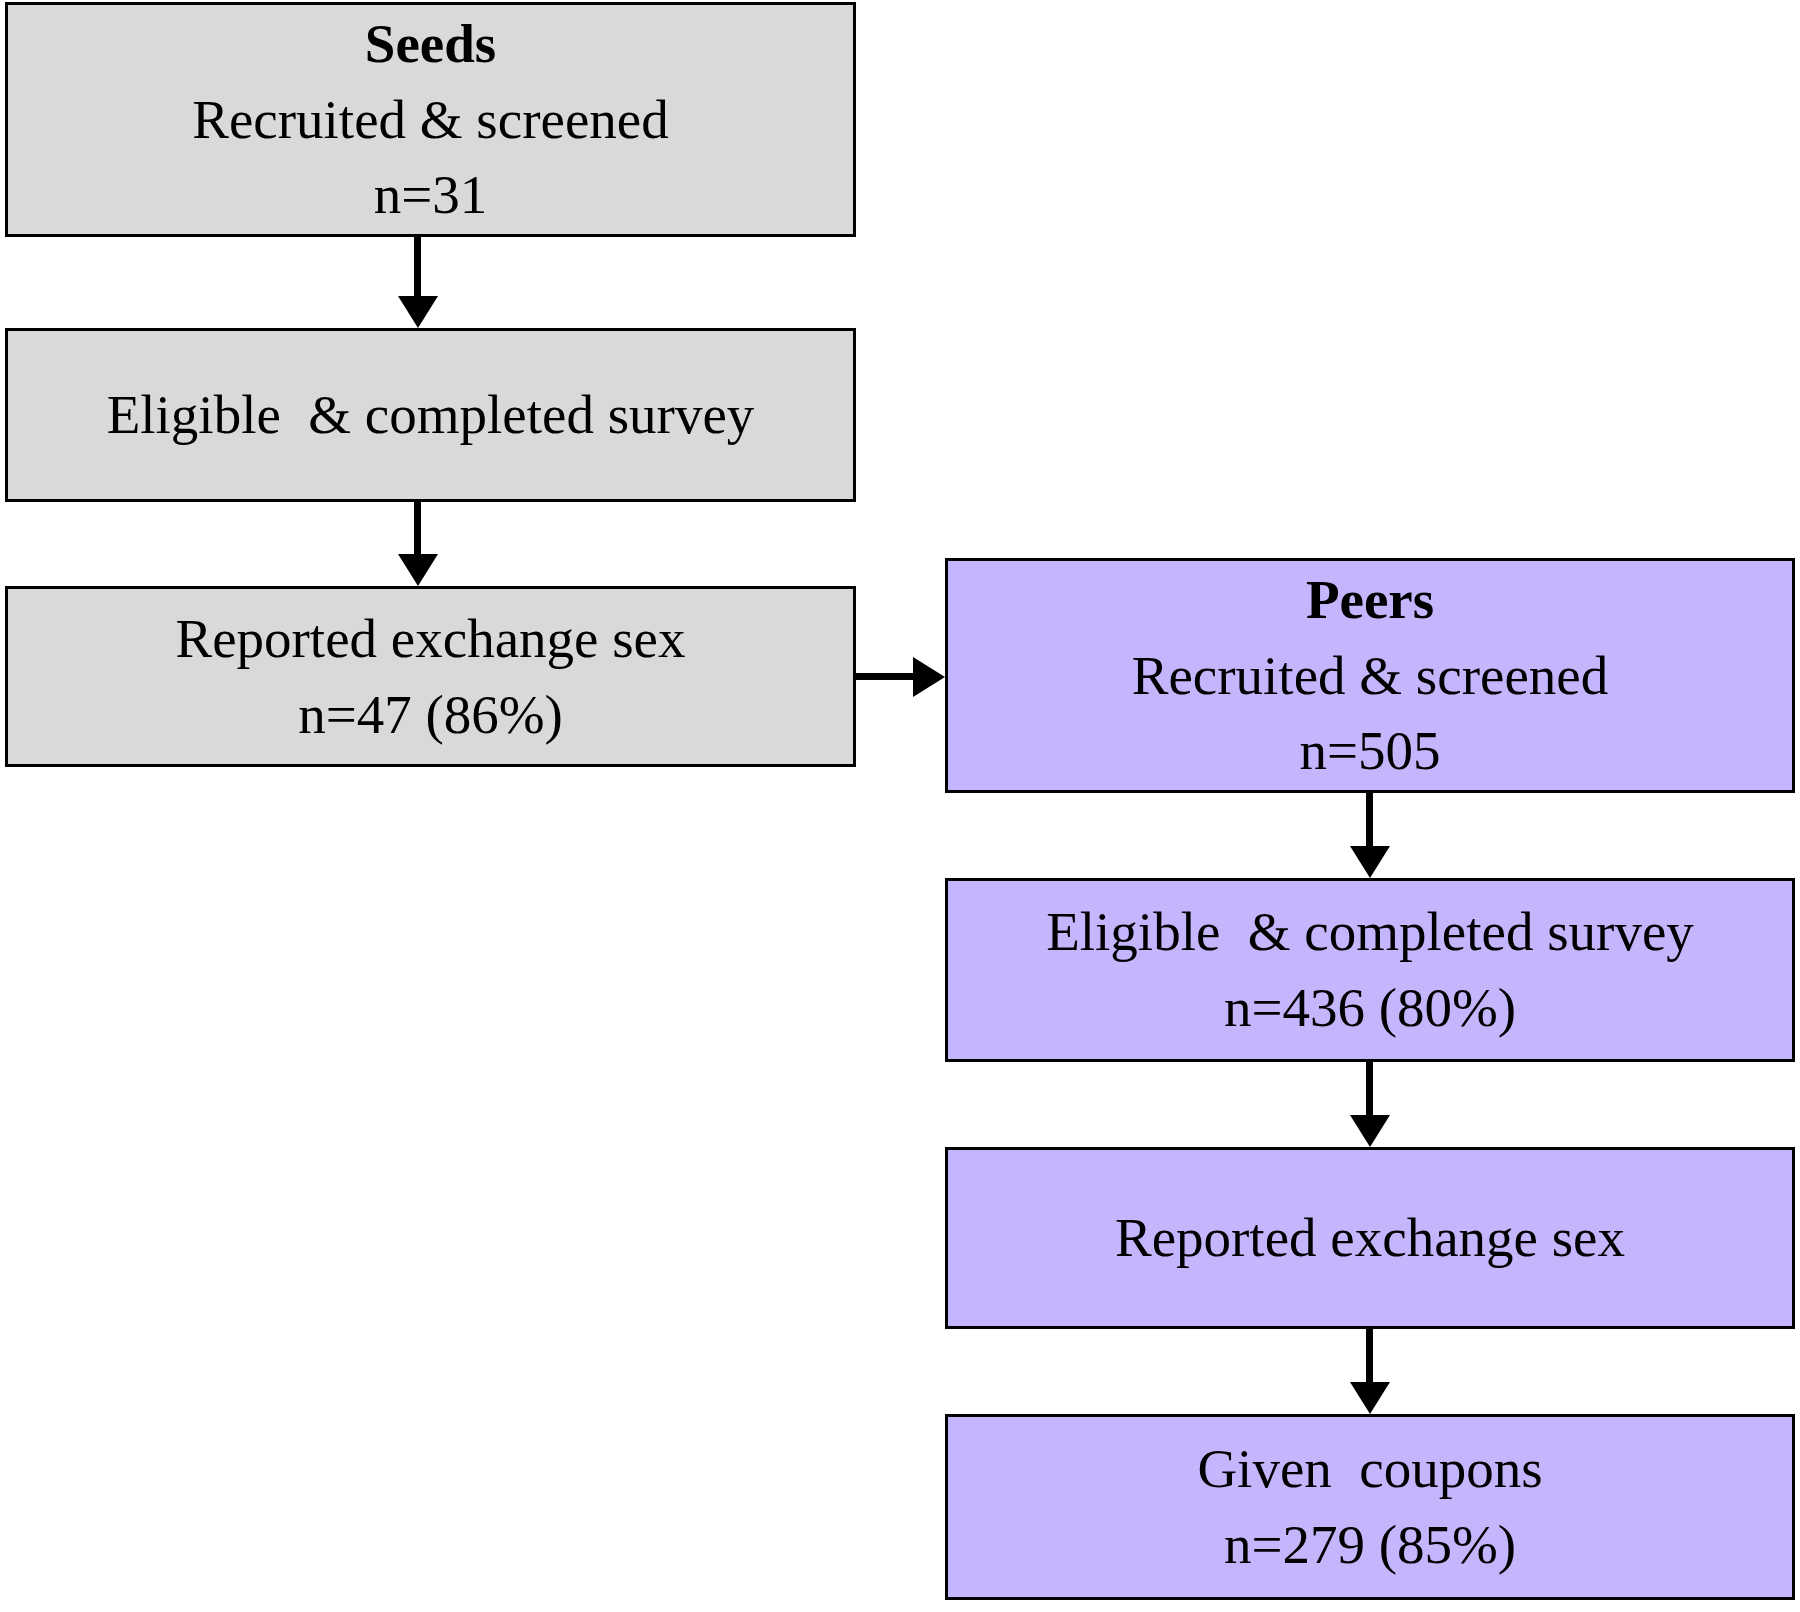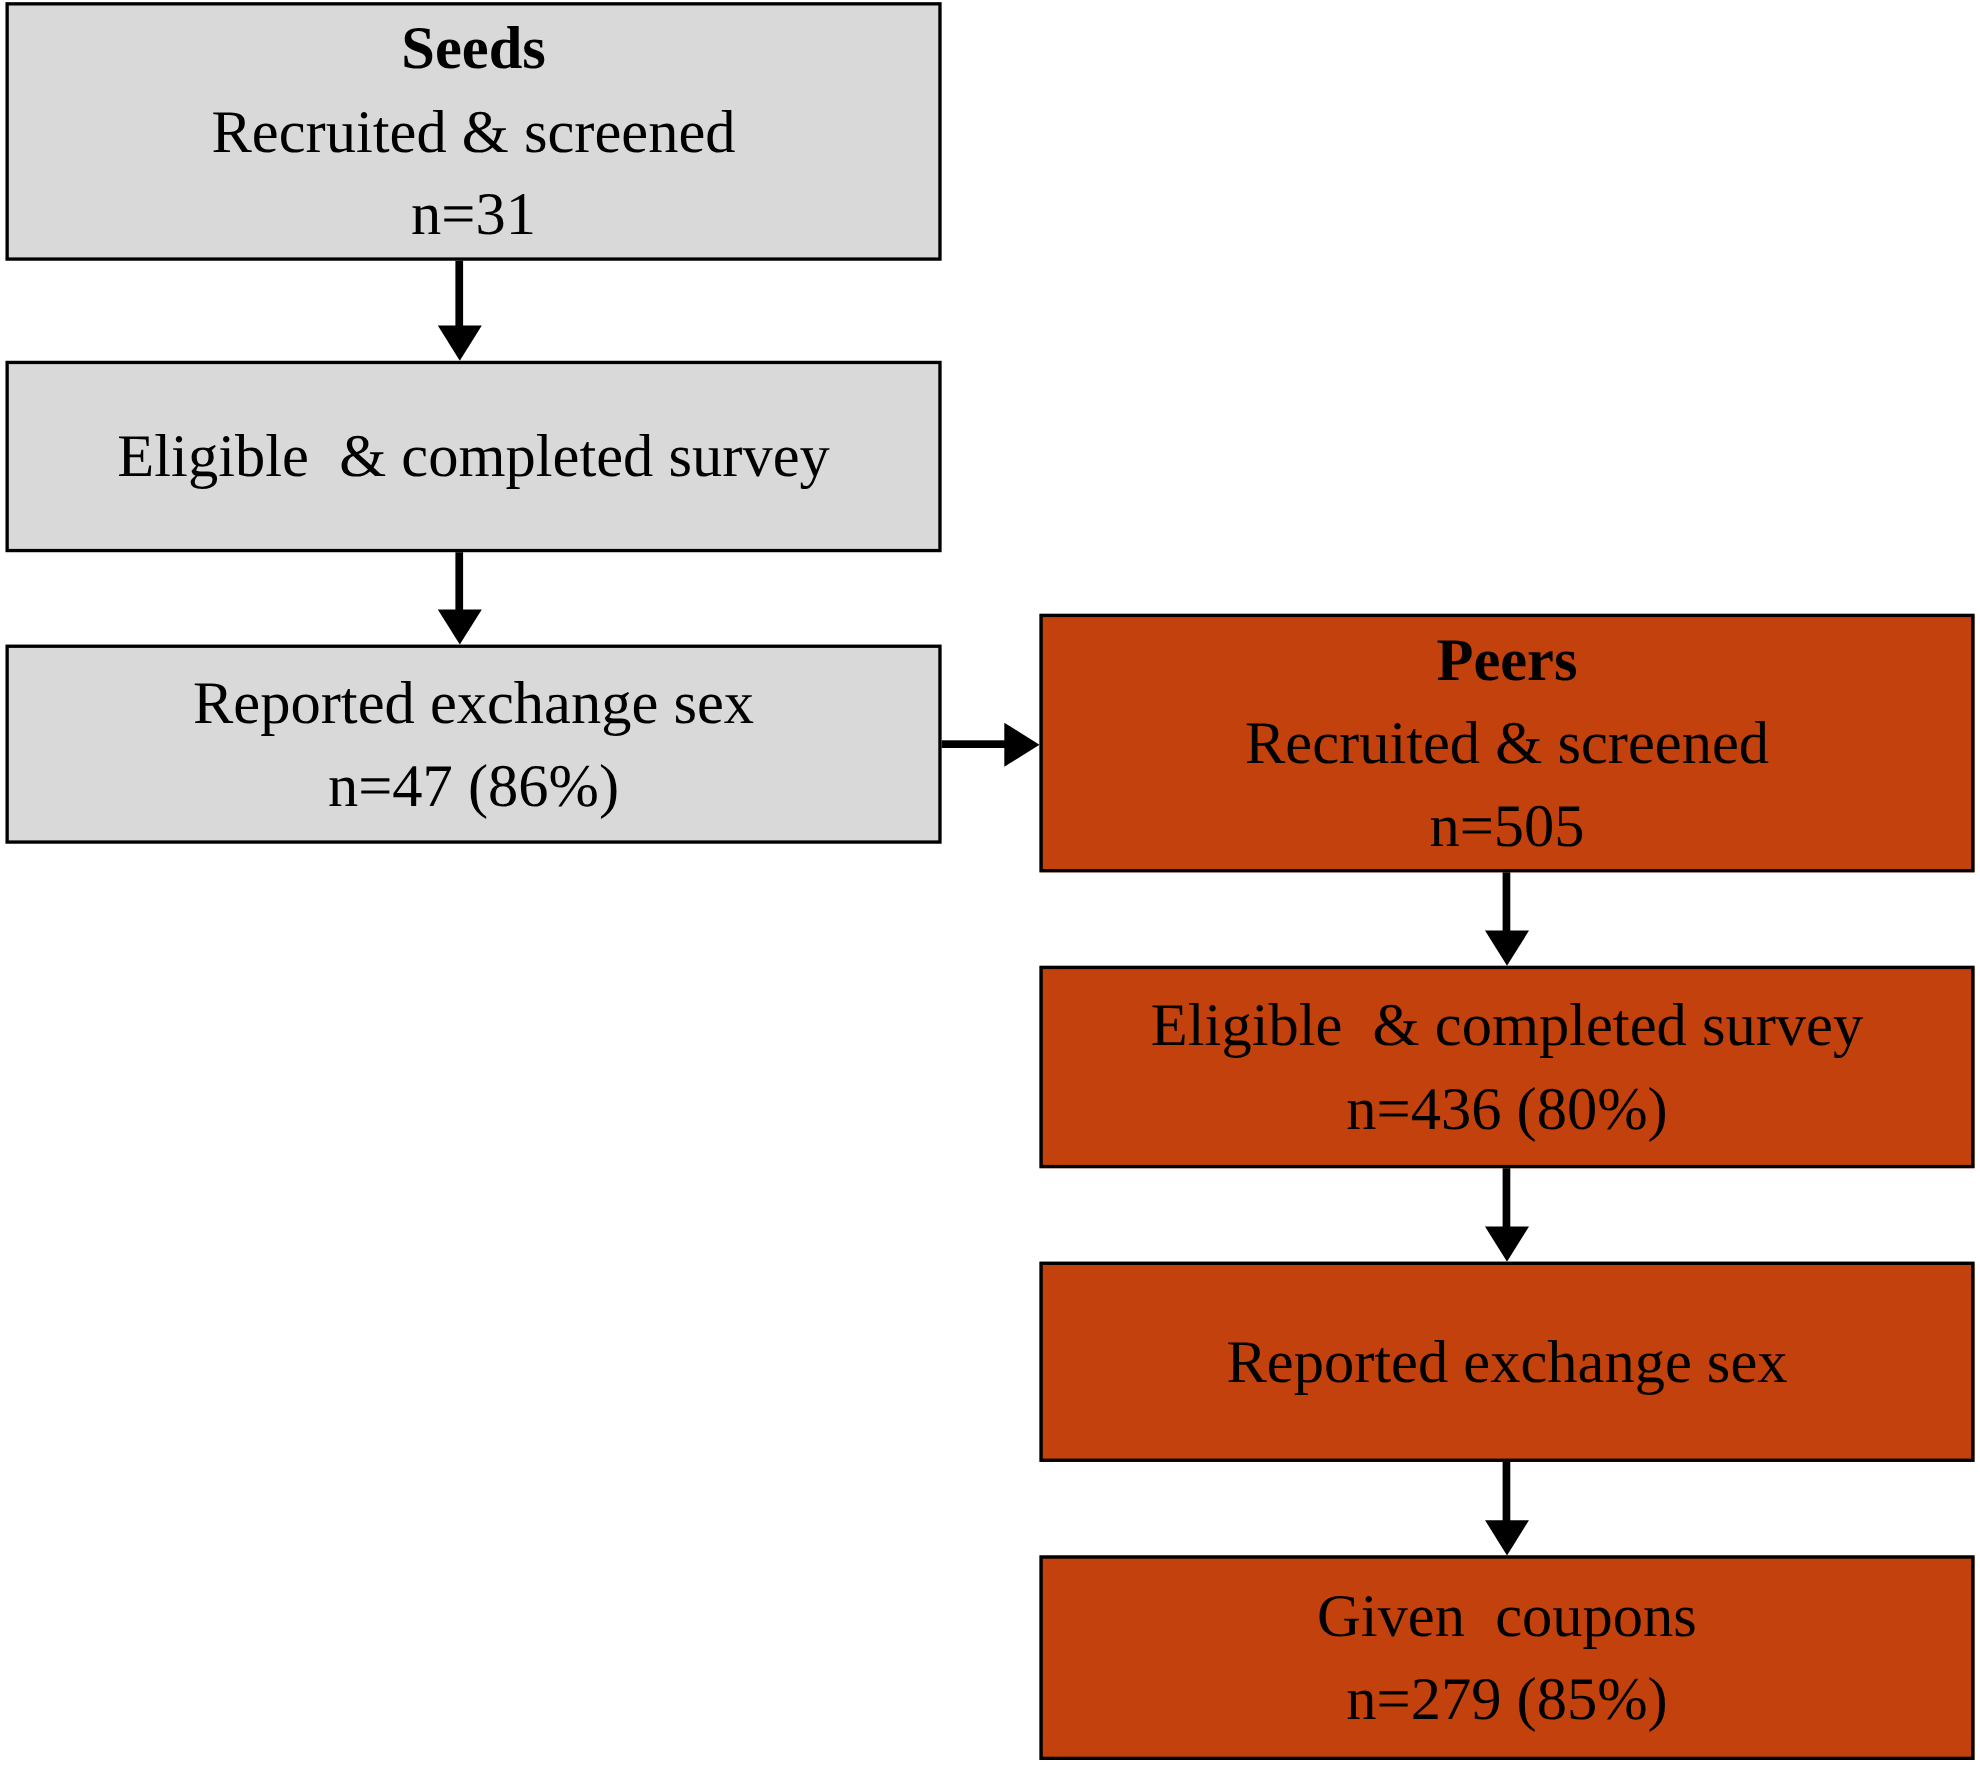--- a/index.html
+++ b/index.html
@@ -20,21 +20,21 @@
     flex-direction: column;
     align-items: center;
     justify-content: center;
     text-align: center;
     font-size: 55px;
     line-height: 1.38;
   }
   .box span { white-space: pre-wrap; }
   .box .title { font-weight: bold; }
   .gray  { background: #d9d9d9; }
-  .green { background: #c2410c; }
+  .green { background: #c4b5fd; }
 
   
   #seeds-b1 { left: 5px;   top: 2px;    width: 851px; height: 235px; }
   #seeds-b2 { left: 5px;   top: 328px;  width: 851px; height: 174px; }
   #seeds-b3 { left: 5px;   top: 586px;  width: 851px; height: 181px; }
   #peers-b1 { left: 945px; top: 558px;  width: 850px; height: 235px; }
   #peers-b2 { left: 945px; top: 878px;  width: 850px; height: 184px; }
   #peers-b3 { left: 945px; top: 1147px; width: 850px; height: 182px; }
   #peers-b4 { left: 945px; top: 1414px; width: 850px; height: 186px; }
 

